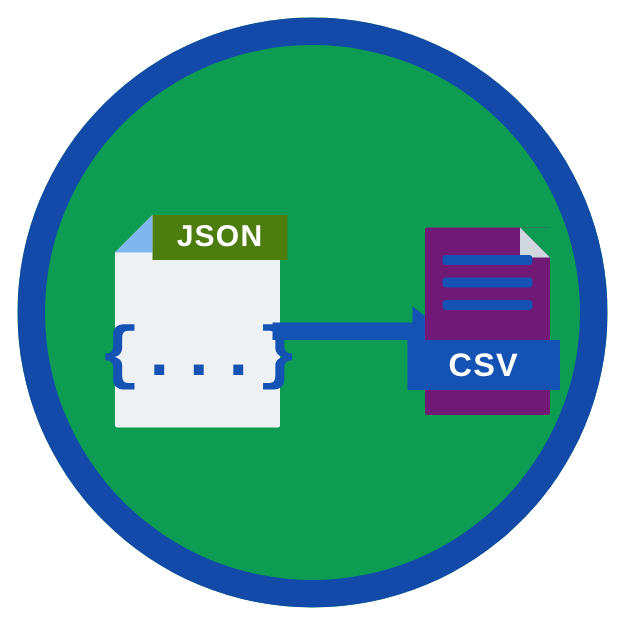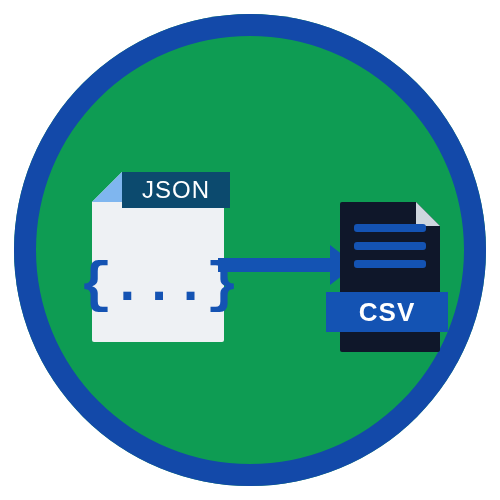--- a/index.html
+++ b/index.html
@@ -56,23 +56,23 @@
     border-bottom: 30px solid #7fb6ef;
     border-left: 30px solid transparent;
     transform: translate(0,0);
   }
   .json-banner {
     position: absolute;
     left: 30px;
     right: -6px;
     top: 0;
     height: 36px;
-    background: #0c4a6e;
+    background: #4d7c0f;
     color: #fff;
-    font-weight: 400;
+    font-weight: 700;
     font-size: 24px;
     letter-spacing: 1px;
     display: flex;
     align-items: center;
     justify-content: center;
   }
   .json-body {
     position: absolute;
     left: 0; right: 0;
     top: 55px;
@@ -108,23 +108,22 @@
     border-bottom: 20px solid transparent;
   }
 
   
   .csv-file {
     position: absolute;
     left: 326px;
     top: 168px;
     width: 100px;
     height: 150px;
-    background: #0f172a;
+    background: #701a75;
     border-radius: 2px;
-    margin-top: 20px;
   }
   .csv-file::before {
     content: "";
     position: absolute;
     right: 0; top: 0;
     width: 0; height: 0;
     border-top: 24px solid #0e9c53;
     border-left: 24px solid transparent;
   }
   .csv-file .foldflap {

